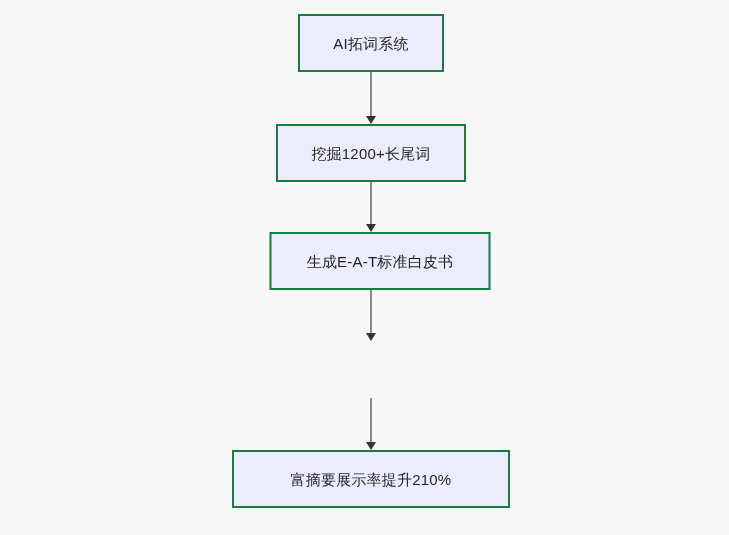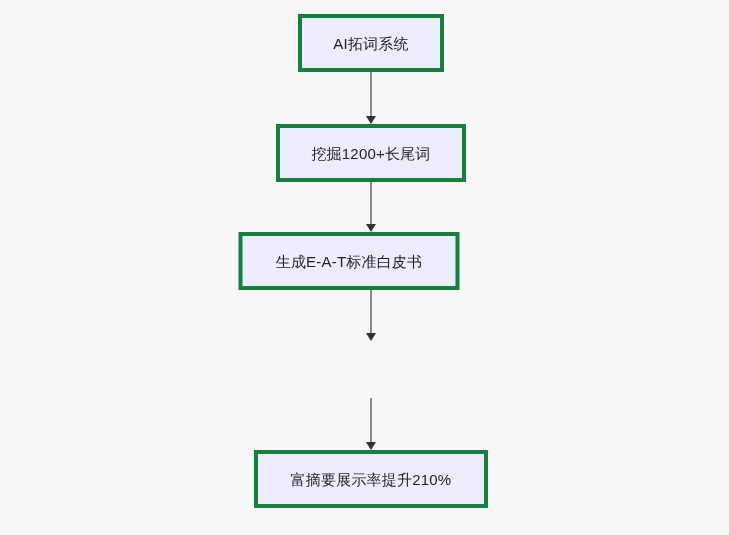--- a/index.html
+++ b/index.html
@@ -18,40 +18,40 @@
     position: relative;
     width: 729px;
     height: 535px;
   }
 
   
   .node {
     position: absolute;
     box-sizing: border-box;
     background: #ececfc;
-    border: 4px solid #15803d;
+    border: 2px solid #15803d;
     display: flex;
     align-items: center;
     justify-content: center;
     height: 58px;
     transform: translateX(-50%);
   }
   .node-label {
     color: #1f2020;
     font-size: 15px;
     line-height: 1;
     letter-spacing: 0.2px;
     white-space: nowrap;
   }
 
   .node-1 { left: 371px; top: 14px;  width: 146px; }
   .node-2 { left: 371px; top: 124px; width: 190px; }
-  .node-3 { left: 349px; top: 232px; width: 221px; }
+  .node-3 { left: 380px; top: 232px; width: 221px; }
   .node-4 { left: 371px; top: 341px; width: 214px; }
-  .node-5 { left: 371px; top: 450px; width: 234px; }
+  .node-5 { left: 371px; top: 450px; width: 278px; }
 
   
   .edge {
     position: absolute;
     left: 371px;
     transform: translateX(-50%);
     width: 12px;
   }
   .edge-line {
     position: absolute;

